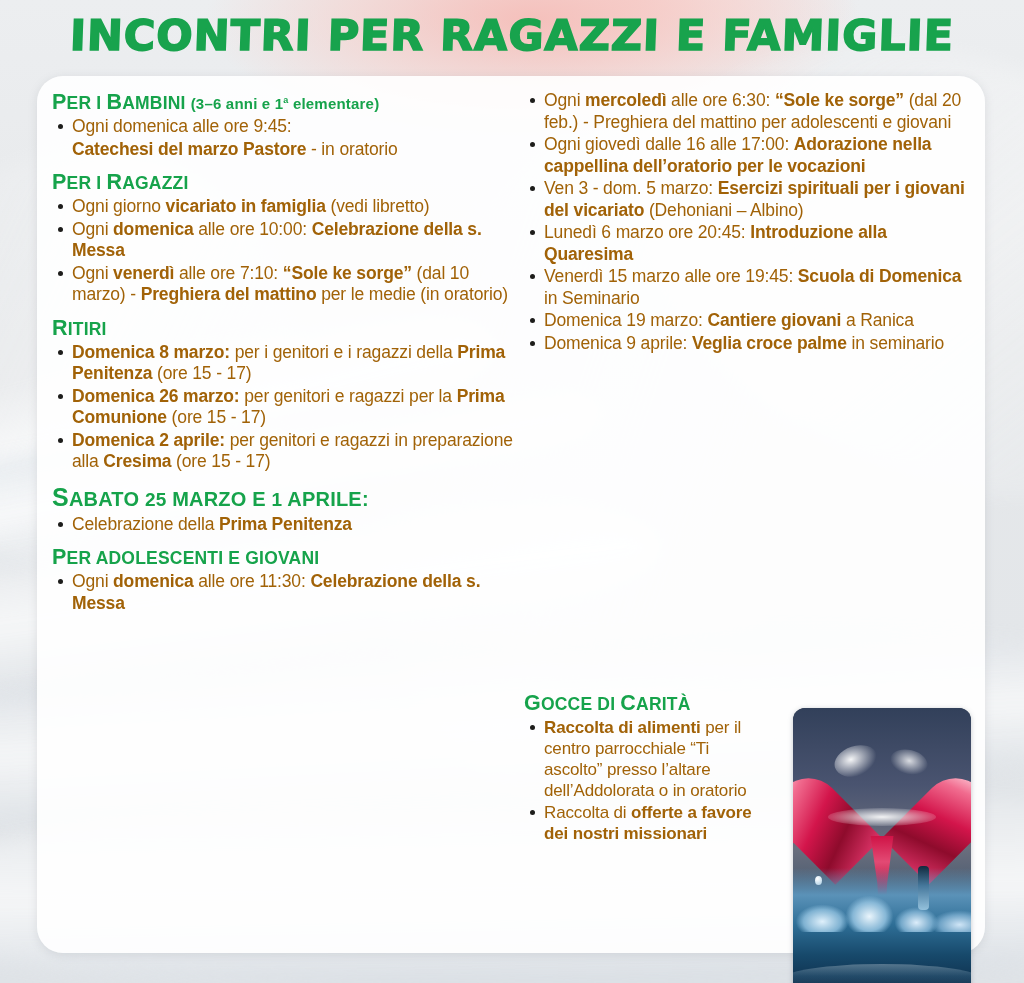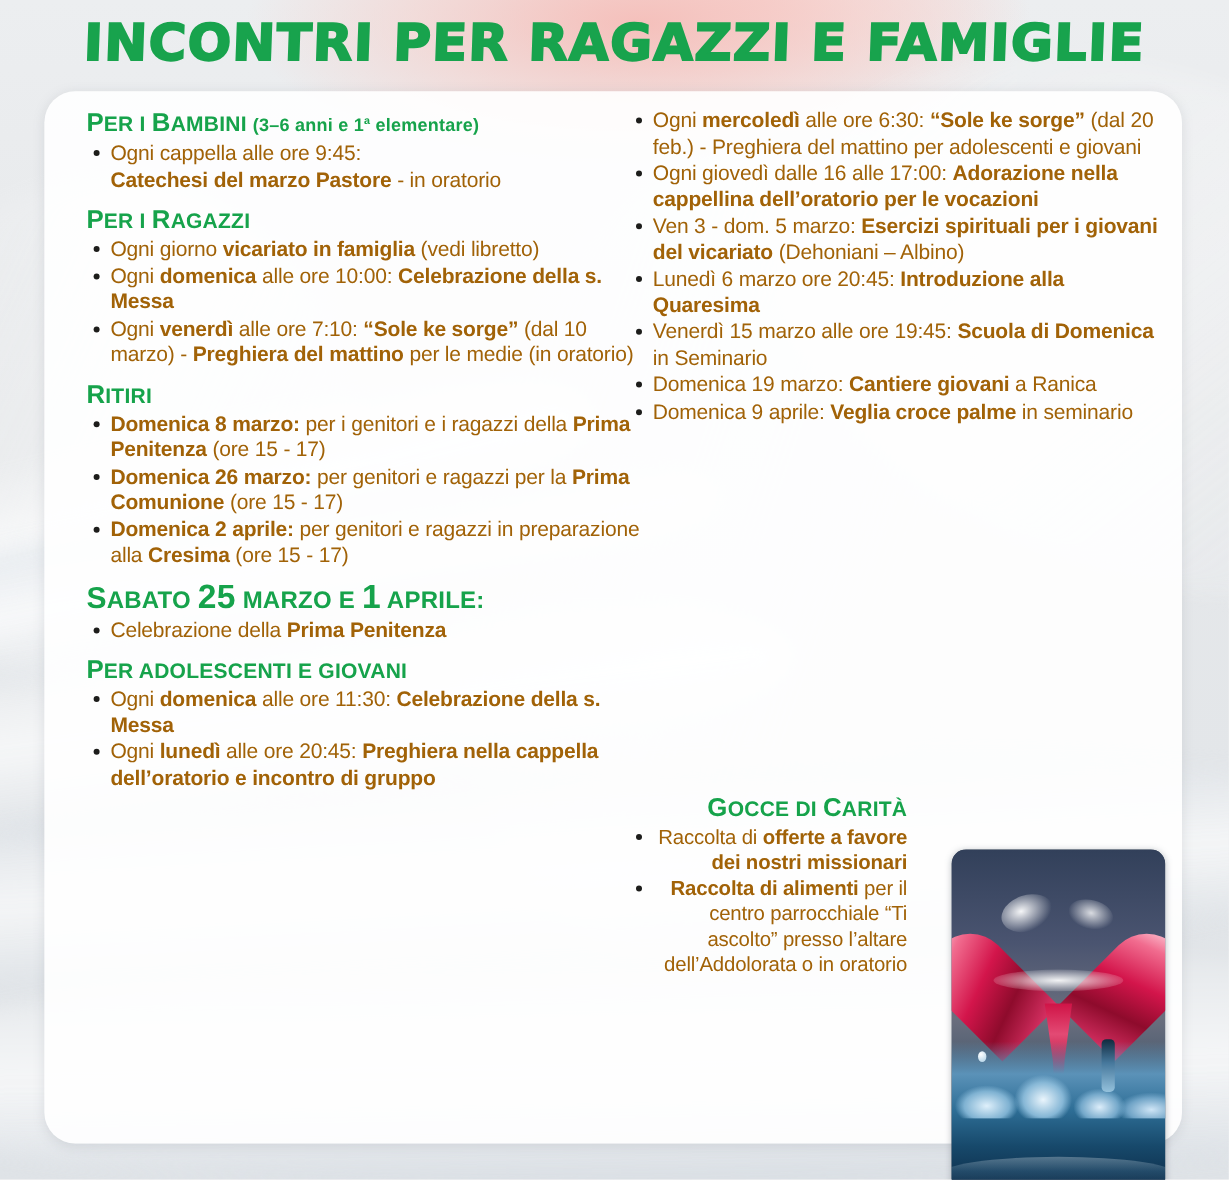--- a/index.html
+++ b/index.html
@@ -52,40 +52,40 @@
   
   .panel{
     position:absolute;left:37px;top:76px;width:948px;height:877px;
     background:rgba(255,255,255,.90);
     border-radius:26px;
     box-shadow:0 2px 10px rgba(120,130,140,.18);
     z-index:3;
   }
   .cols{position:absolute;inset:0;}
   .col{position:absolute;top:14px;}
-  .col-left{left:15px;width:470px;margin-left:20px;}
+  .col-left{left:15px;width:470px;}
   .col-right{left:487px;width:446px;}
 
   
   .h{
     color:#16a34b;
     font-family:"Liberation Sans", sans-serif;
     font-weight:bold;
     font-size:17.5px;
     line-height:21px;
     letter-spacing:.2px;
     margin:0 0 2px 0;
     white-space:nowrap;
   }
   .h .cap{font-size:21.5px;}
   .h .sm{font-size:15px;font-weight:bold;}
   .h sup{font-size:9px;vertical-align:super;}
   .h-big{font-size:20px;line-height:24px;}
   .h-big .cap{font-size:25px;}
-  .h-big .num{font-size:28px;}
+  .h-big .num{font-size:19px;}
 
   ul.list{list-style:none;margin:0 0 0 0;padding:0;}
   ul.list li{
     position:relative;
     padding-left:20px;
     margin:0 0 1px 0;
     font-family:"Liberation Sans", sans-serif;
     font-size:17.5px;
     line-height:21.5px;
     color:#a16207;
@@ -95,21 +95,21 @@
     content:"";position:absolute;left:6px;top:8px;
     width:5px;height:5px;border-radius:50%;background:#1d1d1b;
   }
   li.nobullet{padding-left:0;}
   li.nobullet:before{display:none;}
   b{font-weight:bold;}
 
   .sec{margin-bottom:12px;}
 
   
-  .charity{position:absolute;left:487px;top:587px;width:232px;text-align:right;}
+  .charity{position:absolute;left:487px;top:617px;width:232px;}
   .charity ul.list li{font-size:17px;line-height:21px;}
 
   
   .photo{
     position:absolute;left:756px;top:632px;width:178px;height:310px;
     border-radius:12px;overflow:hidden;
     box-shadow:0 1px 5px rgba(90,100,110,.35);
     background:linear-gradient(180deg,#2e3a4e 0%,#45506a 22%,#5c6270 42%,#3f4f62 58%,#1f3c55 74%,#122a43 100%);
   }
   .photo .sky{position:absolute;inset:0;
@@ -174,21 +174,21 @@
 <div class="title">INCONTRI PER RAGAZZI E FAMIGLIE</div>
 
 <div class="panel">
   <div class="cols">
 
     <div class="col col-left">
 
       <div class="sec">
         <div class="h"><span class="cap">P</span><span></span>ER I <span class="cap">B</span>AMBINI <span class="sm">(3–6 anni e 1<sup>a</sup> elementare)</span></div>
         <ul class="list">
-          <li>Ogni cappella alle ore 9:45:</li>
+          <li>Ogni domenica alle ore 9:45:</li>
           <li class="nobullet"><b>Catechesi del marzo Pastore</b> - in oratorio</li>
         </ul>
       </div>
 
       <div class="sec">
         <div class="h"><span class="cap">P</span>ER I <span class="cap">R</span>AGAZZI</div>
         <ul class="list">
           <li>Ogni giorno <b>vicariato in famiglia</b> (vedi libretto)</li>
           <li>Ogni <b>domenica</b> alle ore 10:00: <b>Celebrazione della s. Messa</b></li>
           <li>Ogni <b>venerdì</b> alle ore 7:10: <b>“Sole ke sorge”</b> (dal 10 marzo) - <b>Preghiera del mattino</b> per le medie (in oratorio)</li>
@@ -208,43 +208,42 @@
         <div class="h h-big"><span class="cap">S</span>ABATO <span class="num">25</span> MARZO E <span class="num">1</span> APRILE:</div>
         <ul class="list">
           <li>Celebrazione della <b>Prima Penitenza</b></li>
         </ul>
       </div>
 
       <div class="sec">
         <div class="h"><span class="cap">P</span>ER ADOLESCENTI E GIOVANI</div>
         <ul class="list">
           <li>Ogni <b>domenica</b> alle ore 11:30: <b>Celebrazione della s. Messa</b></li>
-          <li>Ogni <b>lunedì</b> alle ore 20:45: <b>Preghiera nella cappella dell’oratorio e incontro di gruppo</b></li>
         </ul>
       </div>
 
     </div>
 
     <div class="col col-right">
       <ul class="list">
         <li>Ogni <b>mercoledì</b> alle ore 6:30: <b>“Sole ke sorge”</b> (dal 20 feb.) - Preghiera del mattino per adolescenti e giovani</li>
         <li>Ogni giovedì dalle 16 alle 17:00: <b>Adorazione nella cappellina dell’oratorio per le vocazioni</b></li>
         <li>Ven 3 - dom. 5 marzo: <b>Esercizi spirituali per i giovani del vicariato</b> (Dehoniani – Albino)</li>
         <li>Lunedì 6 marzo ore 20:45: <b>Introduzione alla Quaresima</b></li>
         <li>Venerdì 15 marzo alle ore 19:45: <b>Scuola di Domenica</b> in Seminario</li>
         <li>Domenica 19 marzo: <b>Cantiere giovani</b> a Ranica</li>
         <li>Domenica 9 aprile: <b>Veglia croce palme</b> in seminario</li>
       </ul>
     </div>
 
     <div class="charity">
       <div class="h"><span class="cap">G</span>OCCE DI <span class="cap">C</span>ARITÀ</div>
       <ul class="list">
+        <li><b>Raccolta di alimenti</b> per il centro parrocchiale “Ti ascolto” presso l’altare dell’Addolorata o in oratorio</li>
         <li>Raccolta di <b>offerte a favore dei nostri missionari</b></li>
-        <li><b>Raccolta di alimenti</b> per il centro parrocchiale “Ti ascolto” presso l’altare dell’Addolorata o in oratorio</li>
       </ul>
     </div>
 
     <div class="photo">
       <div class="sky"></div>
       <div class="heart">
           <div class="heart-gloss" style="left: 18px;"></div>
           <div class="heart-gloss2"></div>
           <div class="heart-band"></div>
         </div>

